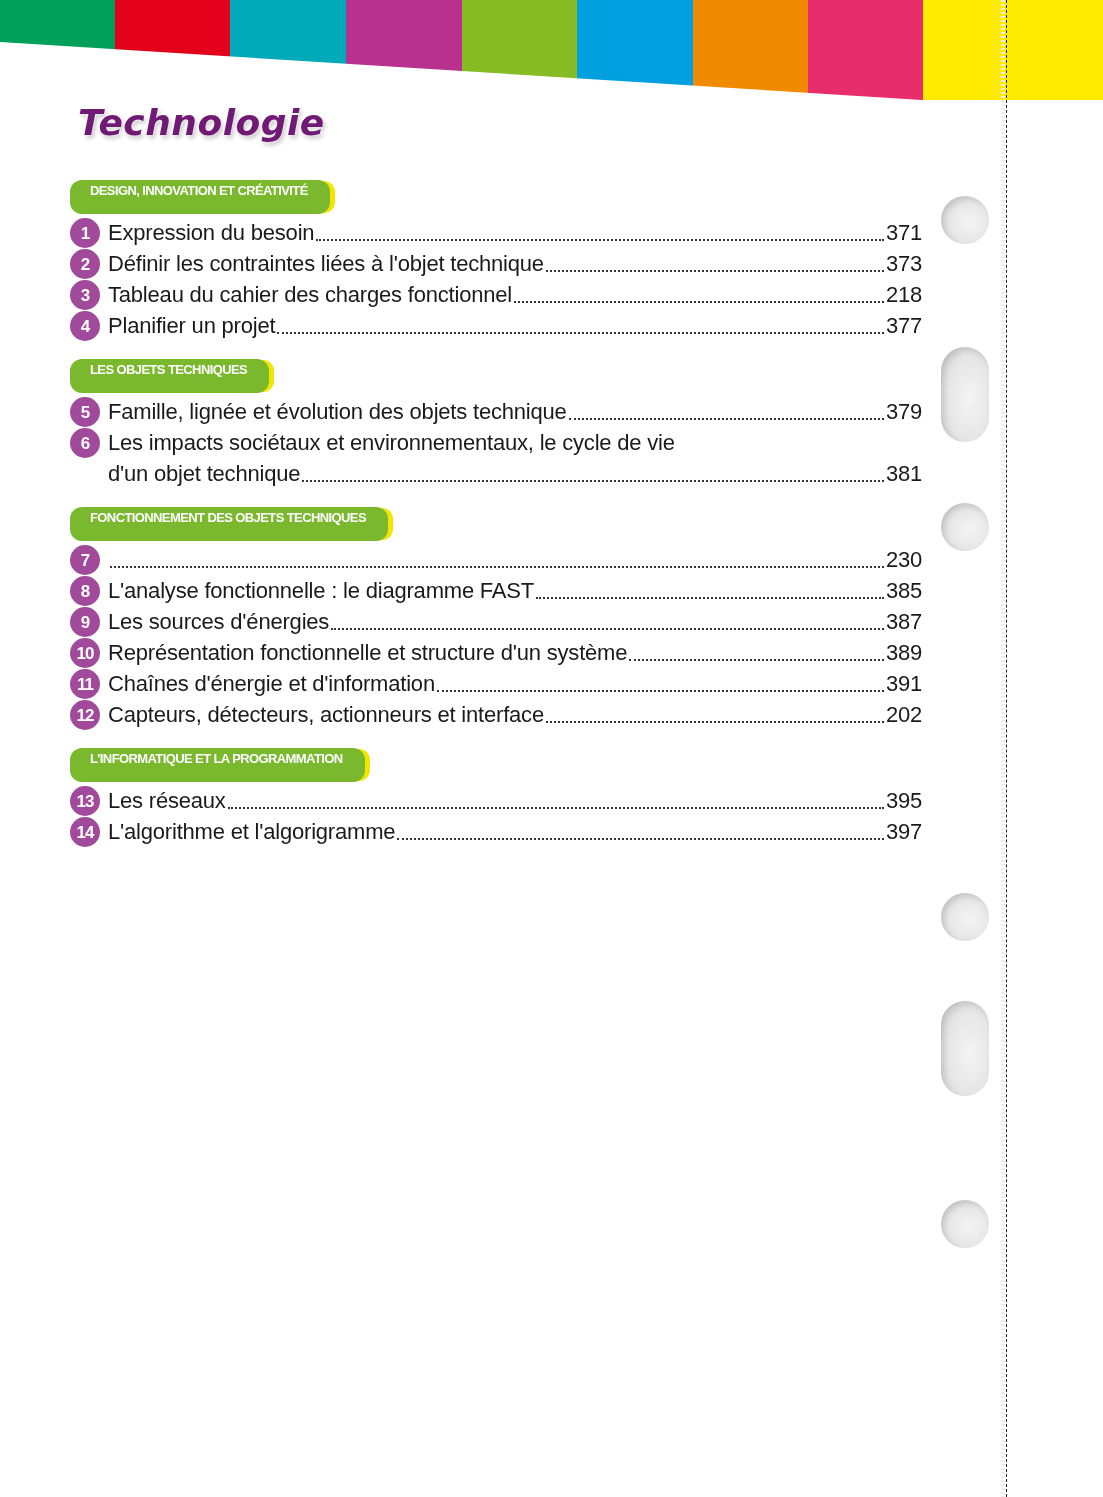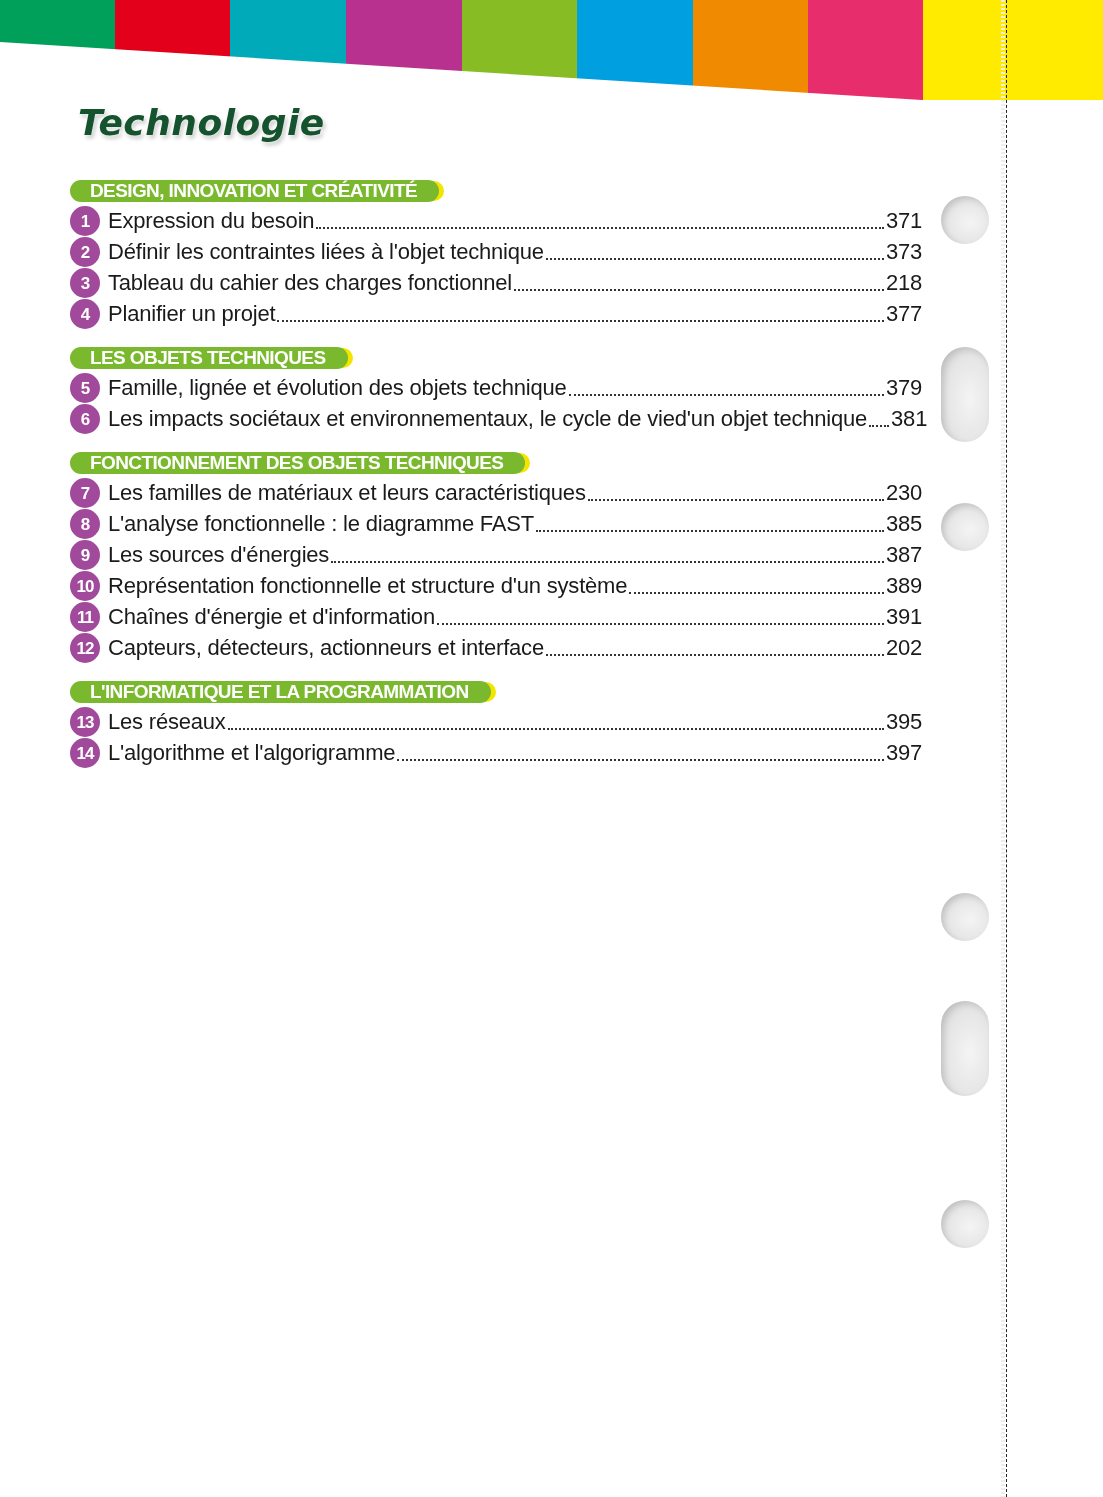--- a/index.html
+++ b/index.html
@@ -25,34 +25,34 @@
       background: radial-gradient(ellipse at 60% 55%, #f4f4f4 0%, #e6e6e6 55%, #cfcfcf 100%);
       box-shadow: inset 3px 3px 6px rgba(0,0,0,0.12);
     }
     .hole.round { height: 48px; border-radius: 50%; }
     .hole.oval { height: 95px; border-radius: 24px; }
 
     
     .title {
       position: absolute; left: 72px; top: 100px;
       font-family: "DejaVu Sans", sans-serif; font-weight: bold; font-style: italic;
-      font-size: 36px; color: #14532d; letter-spacing: 0.5px;
+      font-size: 36px; color: #701a75; letter-spacing: 0.5px;
       text-shadow: 0 0 4px #fff, 2px 3px 4px rgba(0,0,0,0.25);
       padding: 2px 6px; border-radius: 14px;
     }
 
     
     .toc { position: absolute; left: 70px; top: 180px; width: 852px; }
     .section { margin-bottom: 18px; }
     .section-header {
       display: inline-block; position: relative;
       background: #7ab82d; color: #fff;
       font-family: "Liberation Sans Narrow", "Liberation Sans", sans-serif;
-      font-weight: bold; font-size: 19px; line-height: 22px;
-      padding: 0 22px 0 20px; height: 22px;
+      font-weight: bold; font-size: 13px; line-height: 22px;
+      padding: 0 22px 0 20px; height: 34px;
       border-radius: 12px 12px 12px 12px;
       letter-spacing: -0.6px;
       box-shadow: 6px 0 0 -1px #f2e600;
       margin-bottom: 3px;
     }
     .row {
       display: flex; align-items: baseline; height: 31px; position: relative;
       font-size: 22px; line-height: 31px; letter-spacing: -0.2px;
     }
     .row.tall { height: auto; }
@@ -62,21 +62,21 @@
       display: inline-flex; align-items: center; justify-content: center;
       margin-right: 8px; position: relative; top: 5px; letter-spacing: -1px;
       align-self: flex-start; margin-top: -4px;
     }
     .entry-text { display: flex; flex: 1; align-items: flex-end; min-width: 0; }
     .entry-text .label { white-space: nowrap; }
     .entry-text .leader {
       flex: 1; border-bottom: 2px dotted #333; margin: 0 2px 7px 2px; min-width: 20px;
     }
     .entry-text .page { white-space: nowrap; }
-    .multi { display: flex; flex-direction: row; flex: 1; }
+    .multi { display: flex; flex-direction: column; flex: 1; }
     .multi .first { line-height: 31px; white-space: nowrap; }
   </style>
 </head>
 <body>
 
 <div class="band">
   <svg width="1103" height="100" viewBox="0 0 1103 100">
     <defs>
       <clipPath id="slant">
           <polygon points="0,0 1103,0 1103,100 922,100 0,42"></polygon>
@@ -167,21 +167,20 @@
           </span>
       </div>
     </div>
   </div>
 
   <div class="section">
     <div class="section-header">FONCTIONNEMENT DES OBJETS TECHNIQUES</div>
     <div class="row">
       <span class="badge">7</span>
       <span class="entry-text">
-          <span class="label">Les familles de matériaux et leurs caractéristiques</span>
           <span class="leader"></span>
           <span class="page">230</span>
         </span>
     </div>
     <div class="row">
       <span class="badge">8</span>
       <span class="entry-text">
           <span class="label">L'analyse fonctionnelle : le diagramme FAST</span>
           <span class="leader"></span>
           <span class="page">385</span>

